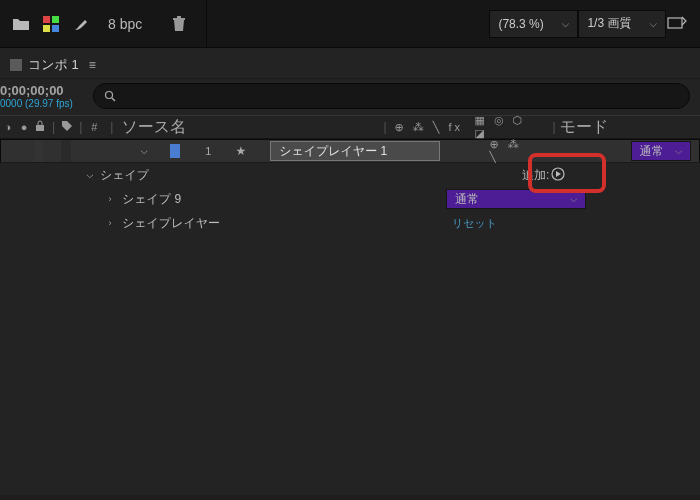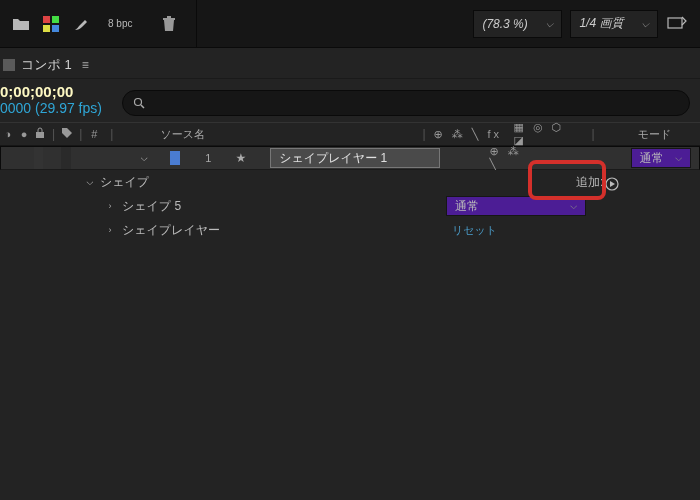--- a/index.html
+++ b/index.html
@@ -1,42 +1,42 @@
 <!DOCTYPE html>
 <html><head>
 <meta charset="utf-8">
 <style>
   * { margin: 0; padding: 0; box-sizing: border-box; font-family: "Hiragino Kaku Gothic Pro", "Meiryo", sans-serif; }
   body { background: #1e1e1e; width: 700px; height: 500px; overflow: hidden; color: #b8b8b8; font-size: 12px; }
   .topbar { display: flex; align-items: center; height: 48px; background: #161616; border-bottom: 1px solid #0a0a0a; }
   .topbar .left { display: flex; align-items: center; gap: 12px; padding-left: 12px; }
   .topbar .left .ic { width: 18px; height: 18px; display: flex; align-items: center; justify-content: center; color: #b8b8b8; }
-  .bpc { font-size: 10px; color: #b8b8b8; padding: 0 6px; }
+  .bpc { font-size: 14px; color: #b8b8b8; padding: 0 6px; }
   .trash { margin-left: 10px; color: #888; }
-  .topbar .right { margin-left: auto; display: flex; align-items: center; gap: 8px; padding-right: 12px; font-style: italic; }
+  .topbar .right { margin-left: auto; display: flex; align-items: center; padding-right: 12px; }
   .sel { background: #232323; border: 1px solid #0a0a0a; height: 28px; display: flex; align-items: center; padding: 0 8px; gap: 18px; color: #ccc; font-size: 12px; }
   .sel .chev { color: #888; font-size: 10px; }
   .monitor { width: 22px; height: 22px; display: flex; align-items: center; justify-content: center; }
   .vsep { width: 1px; height: 48px; background: #0a0a0a; margin-left: 18px; }
   
   .panel { background: #232323; }
-  .tabrow { display: flex; align-items: center; padding: 8px 10px 4px 3px; border-bottom: 1px solid #1a1a1a; }
+  .tabrow { display: flex; align-items: center; padding: 8px 10px 4px 10px; border-bottom: 1px solid #1a1a1a; }
   .tabic { width: 12px; height: 12px; background: #5a5a5a; margin-right: 6px; }
   .tabname { color: #d0d0d0; font-size: 13px; }
   .menu3 { margin-left: 10px; color: #aaa; }
   
   .tcrow { display: flex; align-items: flex-end; padding: 4px 10px 6px 0; }
-  .tc { color: #fef9c3; font-size: 15px; font-weight: 600; }
-  .tcsub { color: #2fa6d6; font-size: 14px; }
+  .tc { color: #a3a3a3; font-size: 13px; font-weight: 600; }
+  .tcsub { color: #2fa6d6; font-size: 10px; }
   .search { flex: 1; margin-left: 20px; height: 26px; background: #161616; border: 1px solid #0a0a0a; border-radius: 13px; display: flex; align-items: center; padding: 0 10px; color: #aaa; }
   
   .hdrrow { display: flex; align-items: center; background: #232323; border-top: 1px solid #333; border-bottom: 1px solid #161616; height: 24px; }
   .hdrrow .ic { width: 16px; text-align: center; color: #999; font-size: 11px; }
   .hdrrow .sep { color: #555; padding: 0 4px; }
-  .hdrrow .colname { color: #aaa; font-size: 11px; margin-left: 39px; }
+  .hdrrow .colname { color: #aaa; font-size: 16px; }
   
   .layerrow { display: flex; align-items: center; height: 24px; background: #282828; border-bottom: 1px solid #1a1a1a; }
   .layerrow.sel { background: #303030; }
   .cell { height: 22px; }
   .swatch { width: 14px; height: 14px; background: #4a7cd1; margin: 0 4px; }
   .num { color: #aaa; font-size: 11px; width: 14px; text-align: right; }
   .star { color: #aaa; padding: 0 6px; }
   .layername { background: #4a4a4a; border: 1px solid #777; padding: 2px 8px; color: #e0e0e0; font-size: 12px; height: 20px; display: flex; align-items: center; width: 240px; }
   .switch { color: #999; font-size: 11px; padding: 0 4px; }
   
@@ -80,21 +80,21 @@
         </svg>
     </span>
   </div>
   <div class="vsep"></div>
   <div class="right">
     <div class="sel">
       <span>(78.3 %)</span>
       <span class="chev">⌵</span>
     </div>
     <div class="sel">
-      <span>1/4 画質</span>
+      <span>1/3 画質</span>
       <span class="chev">⌵</span>
     </div>
     <span class="monitor">
       <svg width="20" height="16" viewBox="0 0 20 16">
           <rect x="1" y="2" width="14" height="10" fill="none" stroke="#b8b8b8" stroke-width="1.2"></rect>
           <path d="M15 1l4 4-4 4" fill="none" stroke="#b8b8b8" stroke-width="1.2"></path>
         </svg>
     </span>
   </div>
 </div>
@@ -164,34 +164,34 @@
     <div class="mode" style="width:80px">
       <span>通常</span>
       <span class="chev" style="font-size:9px;color:#888">⌵</span>
     </div>
   </div>
 
   <div class="subrow" style="position:relative">
     <span class="indent" style="width:84px"></span>
     <span class="twirl">⌵</span>
     <span style="padding-left:4px">シェイプ</span>
-    <span style="position:absolute;left:576px;display:flex;align-items:flex-end">
+    <span style="position:absolute;left:522px;display:flex;align-items:flex-start">
       <span>追加:</span>
       <svg width="14" height="14" viewBox="0 0 14 14" style="margin-left:2px">
           <circle cx="7" cy="7" r="6" fill="none" stroke="#bbb" stroke-width="1.2"></circle>
           <path d="M5 4v6l5-3z" fill="#bbb"></path>
         </svg>
     </span>
     <span class="addbox" style="left:528px;top:-10px;width:78px;height:40px"></span>
   </div>
 
   <div class="subrow">
     <span class="indent" style="width:104px"></span>
     <span class="twirl">›</span>
-    <span style="padding-left:6px;width:330px">シェイプ 5</span>
+    <span style="padding-left:6px;width:330px">シェイプ 9</span>
     <div class="mode">
       <span>通常</span>
       <span class="chev" style="font-size:9px;color:#888">⌵</span>
     </div>
   </div>
 
   <div class="subrow">
     <span class="indent" style="width:104px"></span>
     <span class="twirl">›</span>
     <span style="padding-left:6px;width:336px">シェイプレイヤー</span>

